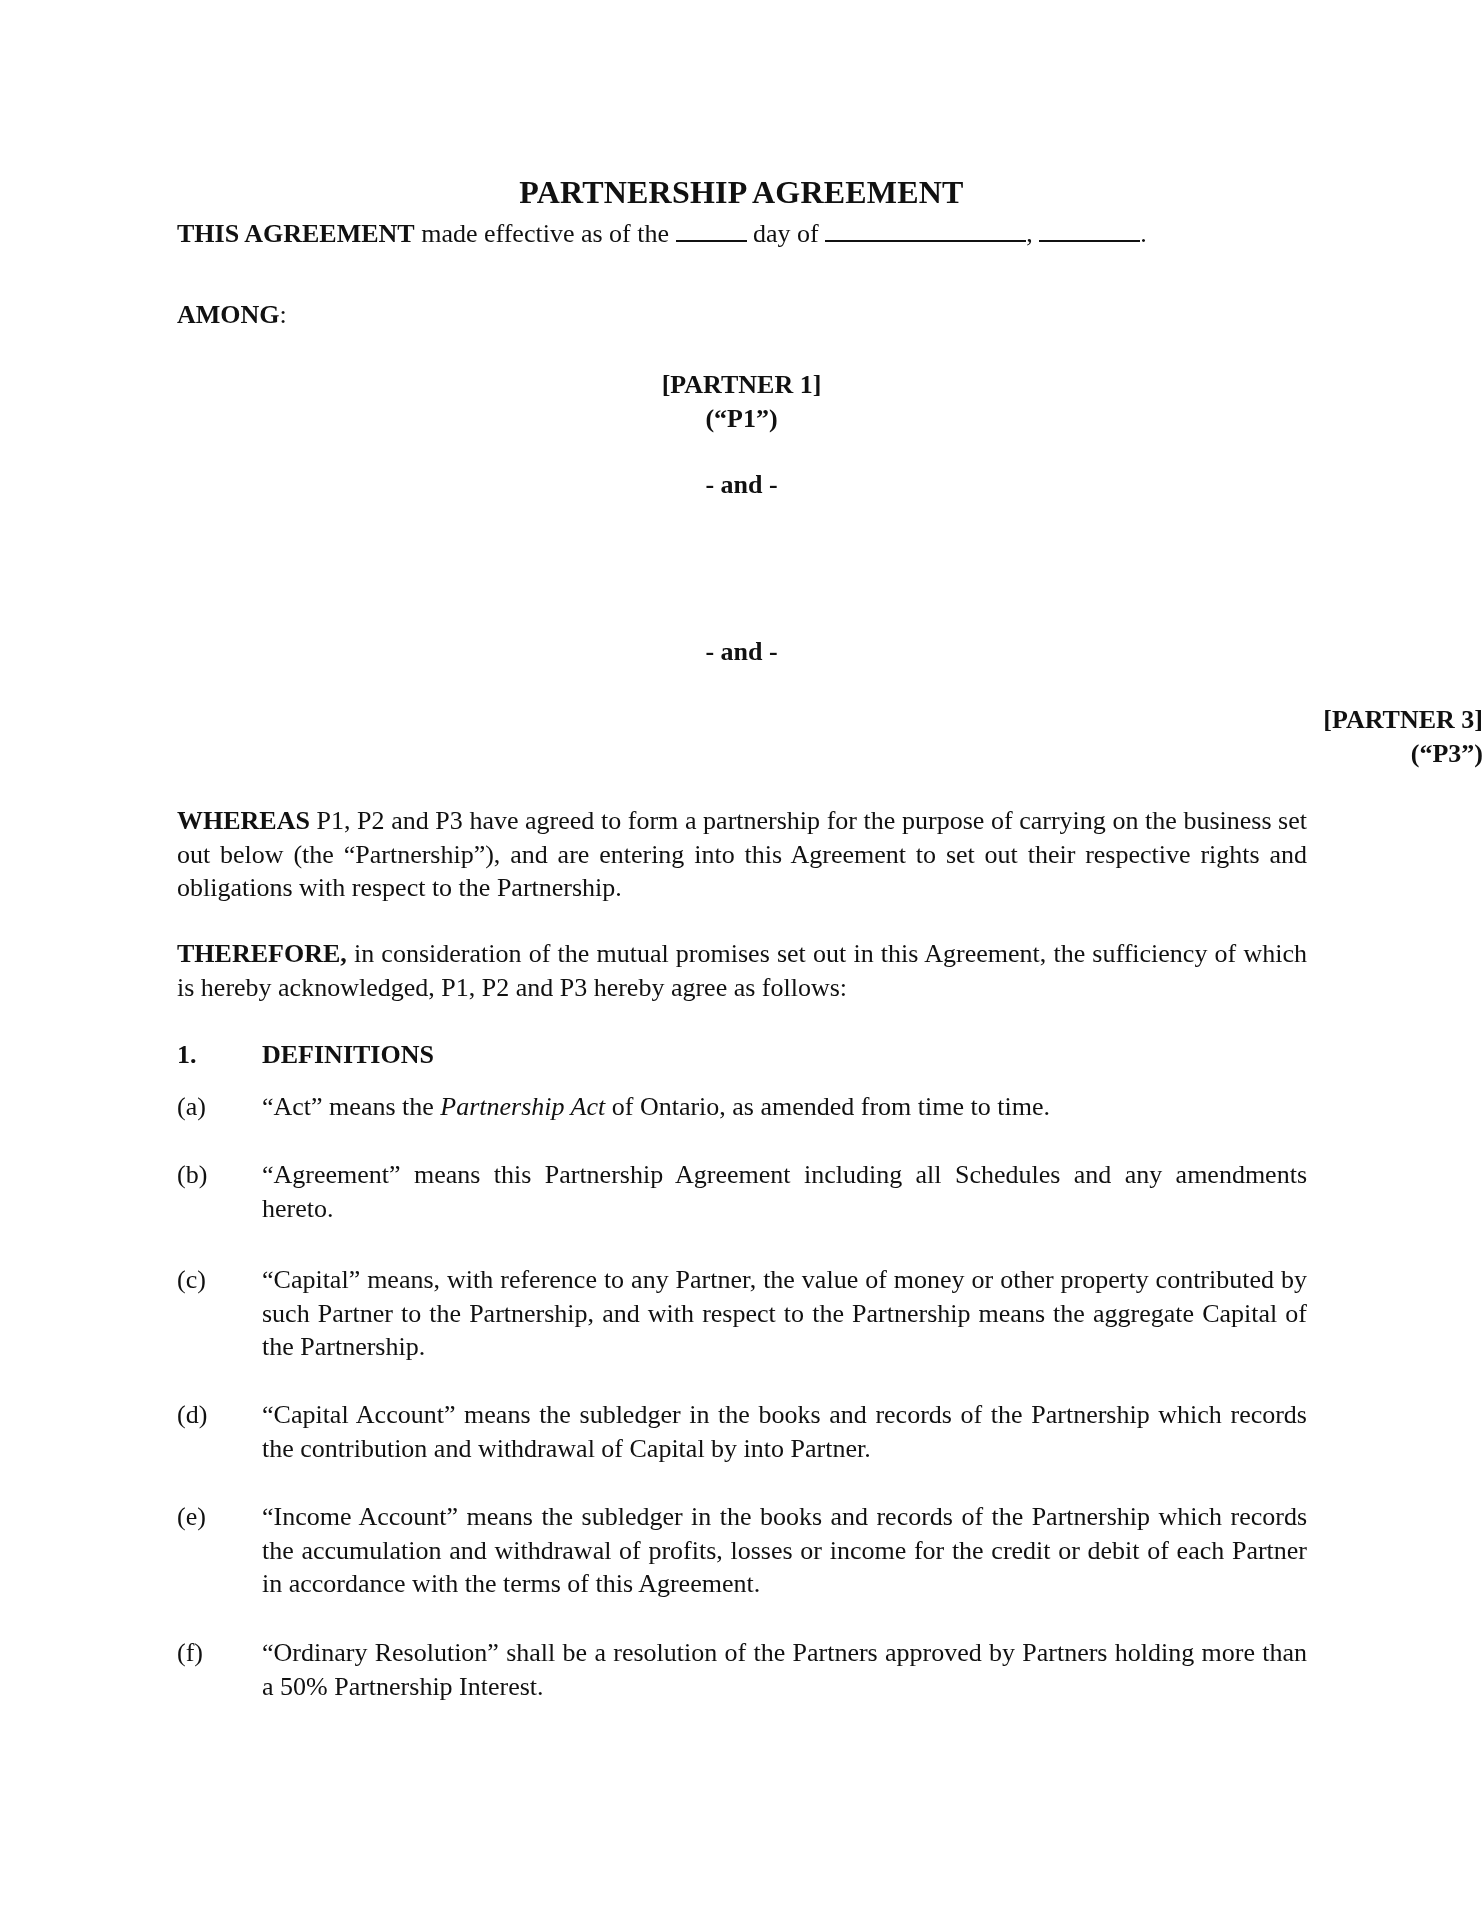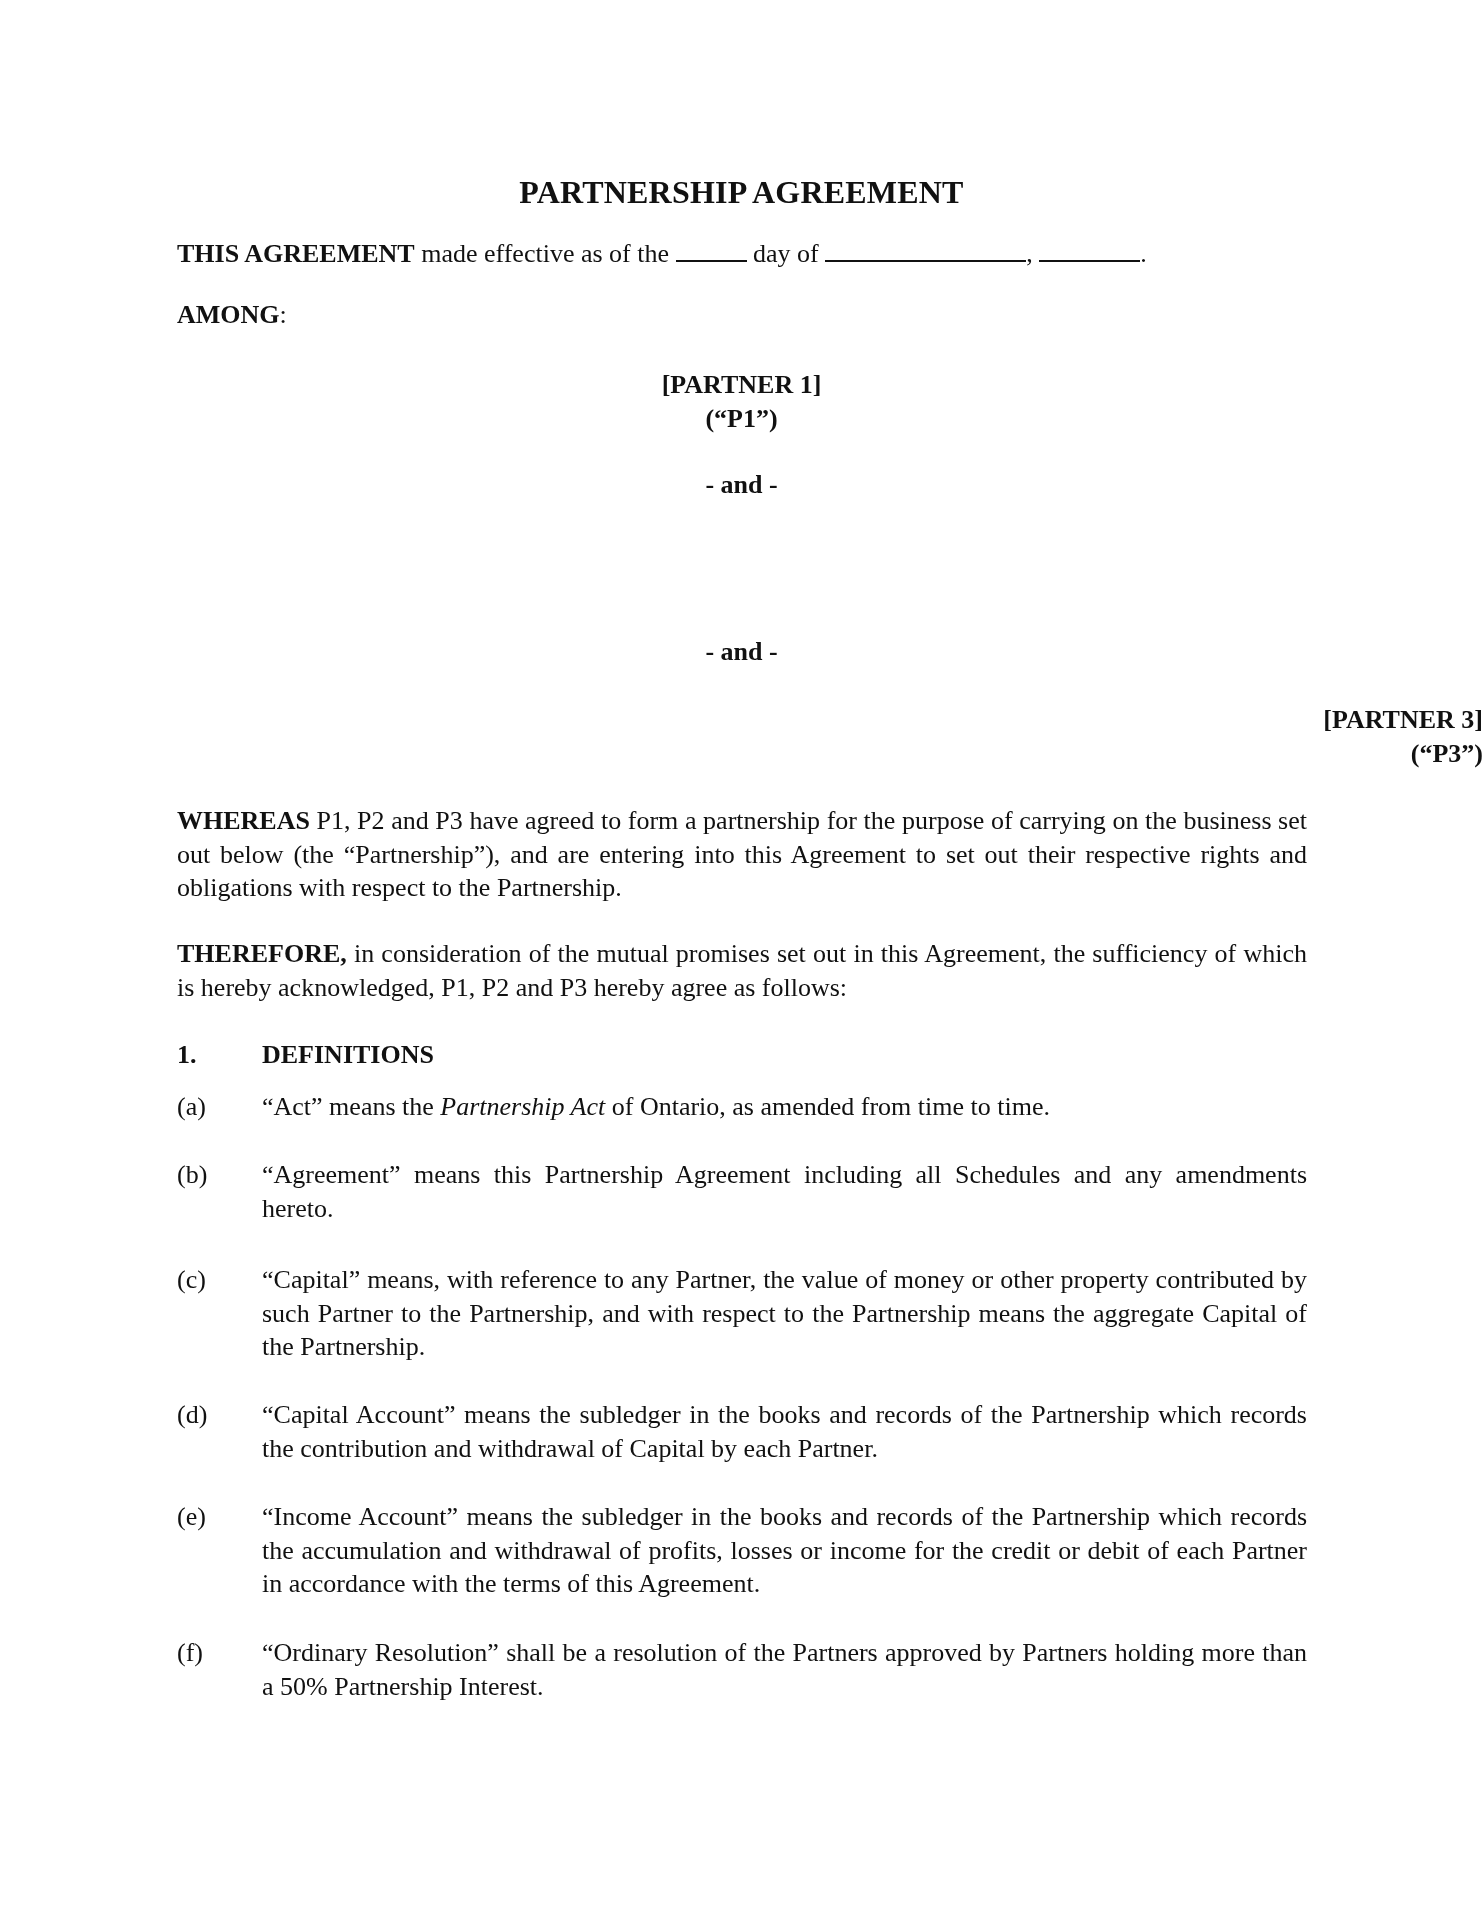--- a/index.html
+++ b/index.html
@@ -22,21 +22,21 @@
   .text { flex: 1 1 auto; text-align: justify; text-align-last: left; }
   .heading { font-weight: bold; }
 </style>
 </head>
 <body>
 
 <div class="page">
 
   <h1 class="title">PARTNERSHIP AGREEMENT</h1>
 
-  <p class="blk" style="top:236px;"><span class="b">THIS AGREEMENT</span><span> made effective as of the </span><span class="blank day"></span><span> day of </span><span class="blank month"></span><span>, </span><span class="blank year"></span><span>.</span></p>
+  <p class="blk" style="top:216px;"><span class="b">THIS AGREEMENT</span><span> made effective as of the </span><span class="blank day"></span><span> day of </span><span class="blank month"></span><span>, </span><span class="blank year"></span><span>.</span></p>
 
   <p class="blk" style="top:290px;margin-top:8px;"><span class="b">AMONG</span><span>:</span></p>
 
   <div class="blk center b" style="top:368px;">
     <div>[PARTNER 1]</div>
     <div>(“P1”)</div>
   </div>
 
   <div class="blk center b" style="top:468px;">- and -</div>
 
@@ -67,21 +67,21 @@
     <span class="text">“Agreement” means this Partnership Agreement including all Schedules and any amendments hereto.</span>
   </div>
 
   <div class="blk row" style="top:1263px;">
     <span class="label">(c)</span>
     <span class="text">“Capital” means, with reference to any Partner, the value of money or other property contributed by such Partner to the Partnership, and with respect to the Partnership means the aggregate Capital of the Partnership.</span>
   </div>
 
   <div class="blk row" style="top:1398px;">
     <span class="label">(d)</span>
-    <span class="text">“Capital Account” means the subledger in the books and records of the Partnership which records the contribution and withdrawal of Capital by each Partner.</span>
+    <span class="text">“Capital Account” means the subledger in the books and records of the Partnership which records the contribution and withdrawal of Capital by into Partner.</span>
   </div>
 
   <div class="blk row" style="top:1500px;">
     <span class="label">(e)</span>
     <span class="text">“Income Account” means the subledger in the books and records of the Partnership which records the accumulation and withdrawal of profits, losses or income for the credit or debit of each Partner in accordance with the terms of this Agreement.</span>
   </div>
 
   <div class="blk row" style="top:1636px;">
     <span class="label">(f)</span>
     <span class="text">“Ordinary Resolution” shall be a resolution of the Partners approved by Partners holding more than a 50% Partnership Interest.</span>

